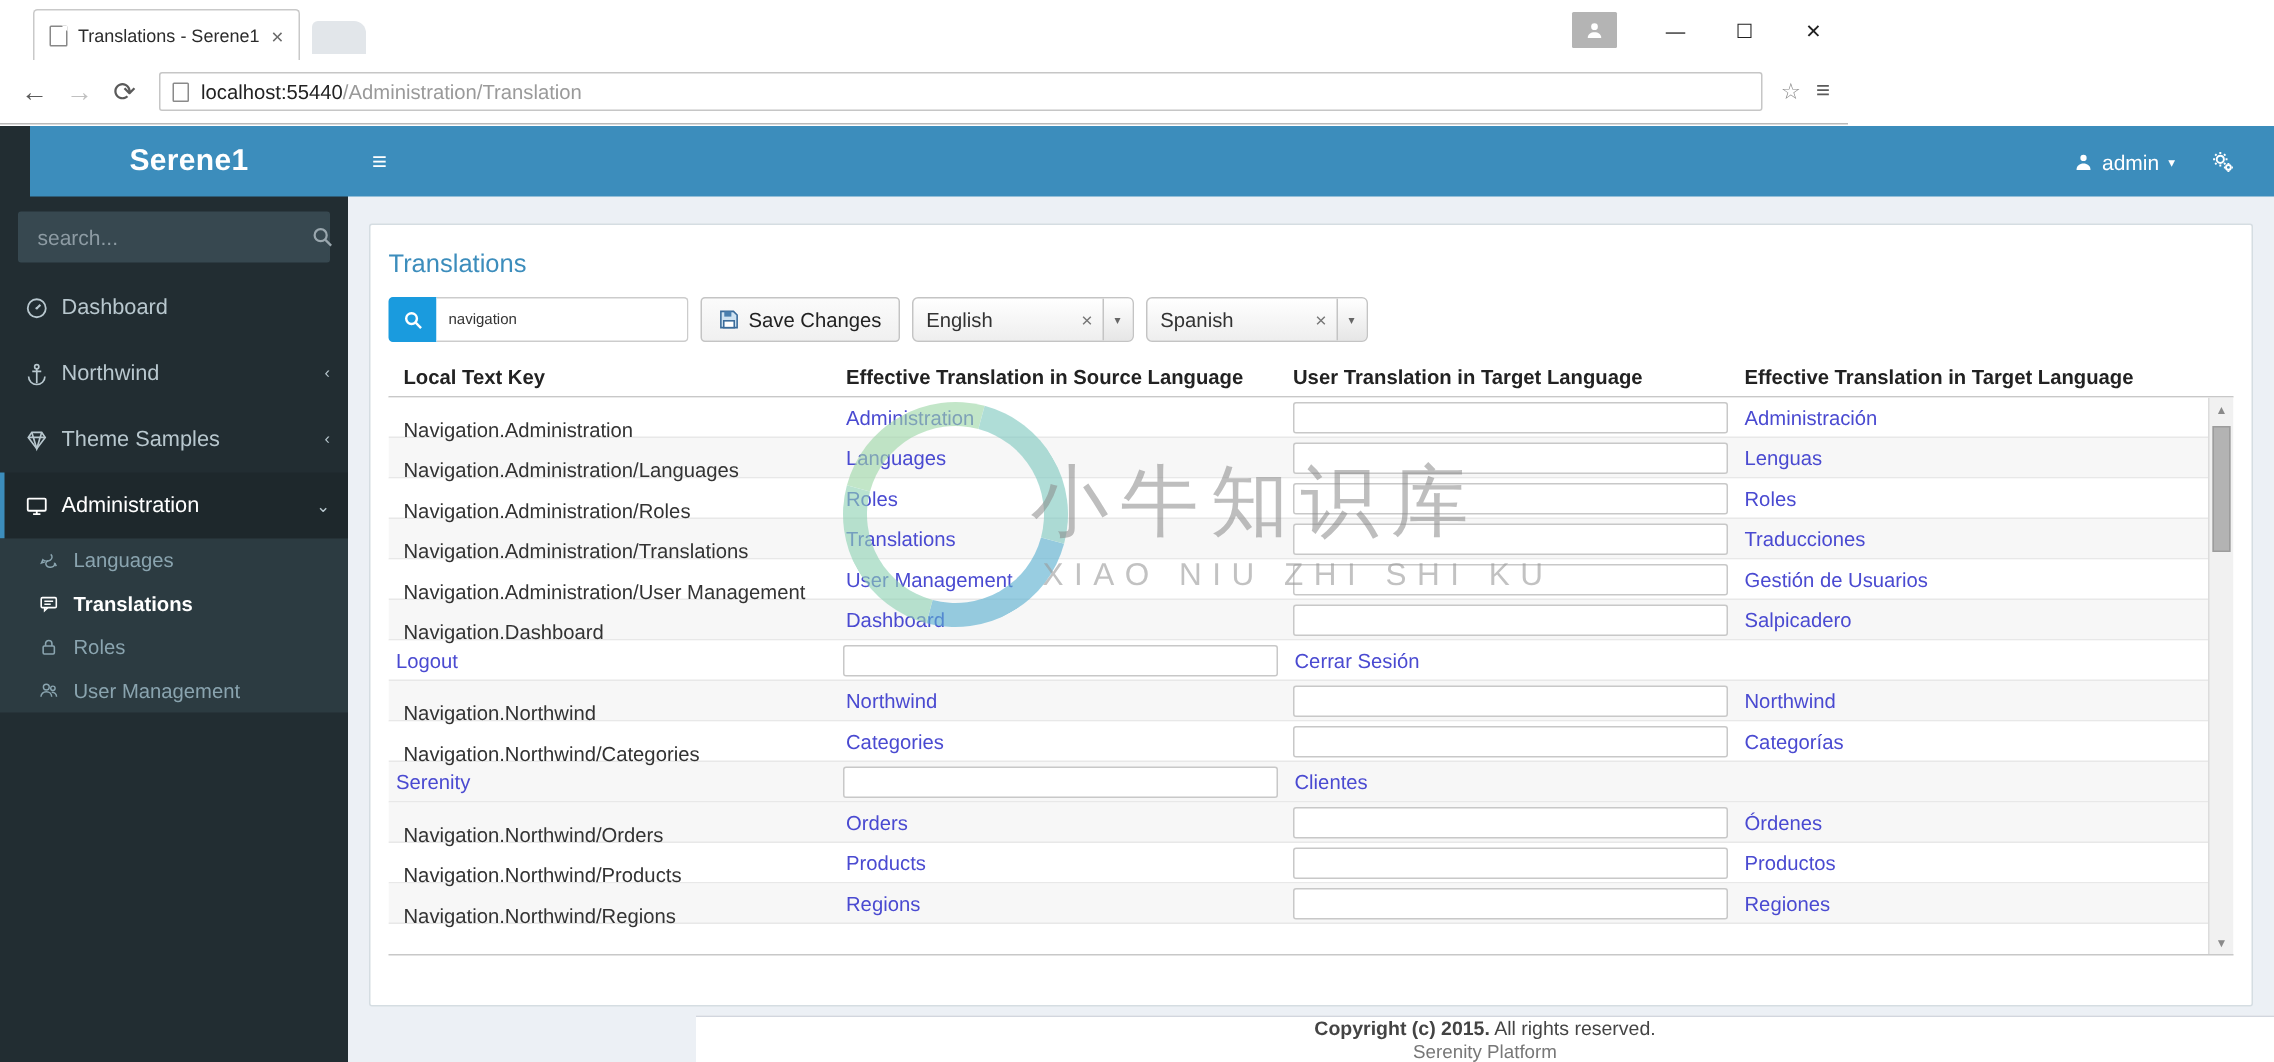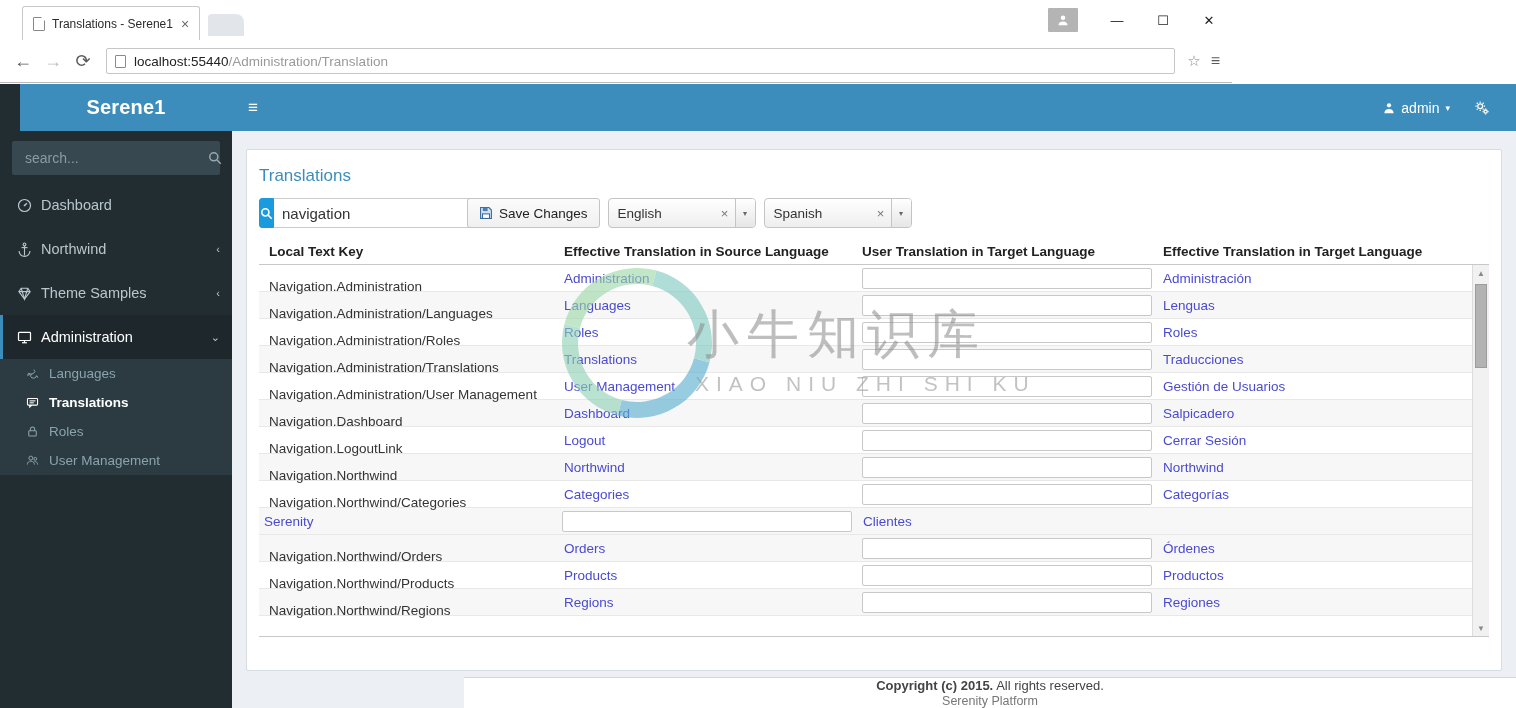--- a/index.html
+++ b/index.html
@@ -138,21 +138,21 @@
   .page-title { color:#3c8dbc; font-size:17px; margin: 2px 0 12px 2px; }
 
   .toolbar { display:flex; align-items:center; gap:8px; margin: 0 0 10px 2px; }
   .qsearch { display:flex; height:30px; width:200px; }
   .qsearch .q-ico {
     width:32px; background:#1a9bde; color:#fff; display:flex; align-items:center;
     justify-content:center; border:1px solid #1a9bde; border-radius:3px 0 0 3px; font-size:13px;
   }
   .qsearch input {
     flex:1 1 auto; border:1px solid #ccc; border-left:none; border-radius: 0 3px 3px 0;
-    padding: 0 8px; font-size:15px; font-family:inherit; color:#333; outline:none;
+    padding: 0 8px; font-size:10px; font-family:inherit; color:#333; outline:none;
   }
   .btn-save {
     height:30px; display:flex; align-items:center; gap:6px; padding: 0 11px;
     background: linear-gradient(#fbfbfb,#f0f0f0); border:1px solid #c4c4c4;
     border-radius:3px; font-size:13.5px; color:#222; cursor:pointer;
   }
   .select2 {
     height:30px; width:148px; display:flex; align-items:center;
     background: linear-gradient(#fff,#eeeeee);
     border:1px solid #c4c4c4; border-radius:4px; overflow:hidden;
@@ -510,21 +510,20 @@
                     <div class="c3 cell-input"><input type="text" value="" style=""></div>
                     <div class="c4 cell-tgt">Gestión de Usuarios</div>
                   </div>
                   <div class="row odd">
                     <div class="c1 cell-key">Navigation.Dashboard</div>
                     <div class="c2 cell-src">Dashboard</div>
                     <div class="c3 cell-input"><input type="text" value="" style=""></div>
                     <div class="c4 cell-tgt">Salpicadero</div>
                   </div>
                   <div class="row even">
-                    <div class="c1 cell-key">Navigation.LogoutLink</div>
                     <div class="c2 cell-src">Logout</div>
                     <div class="c3 cell-input"><input type="text" value="" style=""></div>
                     <div class="c4 cell-tgt">Cerrar Sesión</div>
                   </div>
                   <div class="row odd">
                     <div class="c1 cell-key">Navigation.Northwind</div>
                     <div class="c2 cell-src">Northwind</div>
                     <div class="c3 cell-input"><input type="text" value="" style=""></div>
                     <div class="c4 cell-tgt">Northwind</div>
                   </div>

